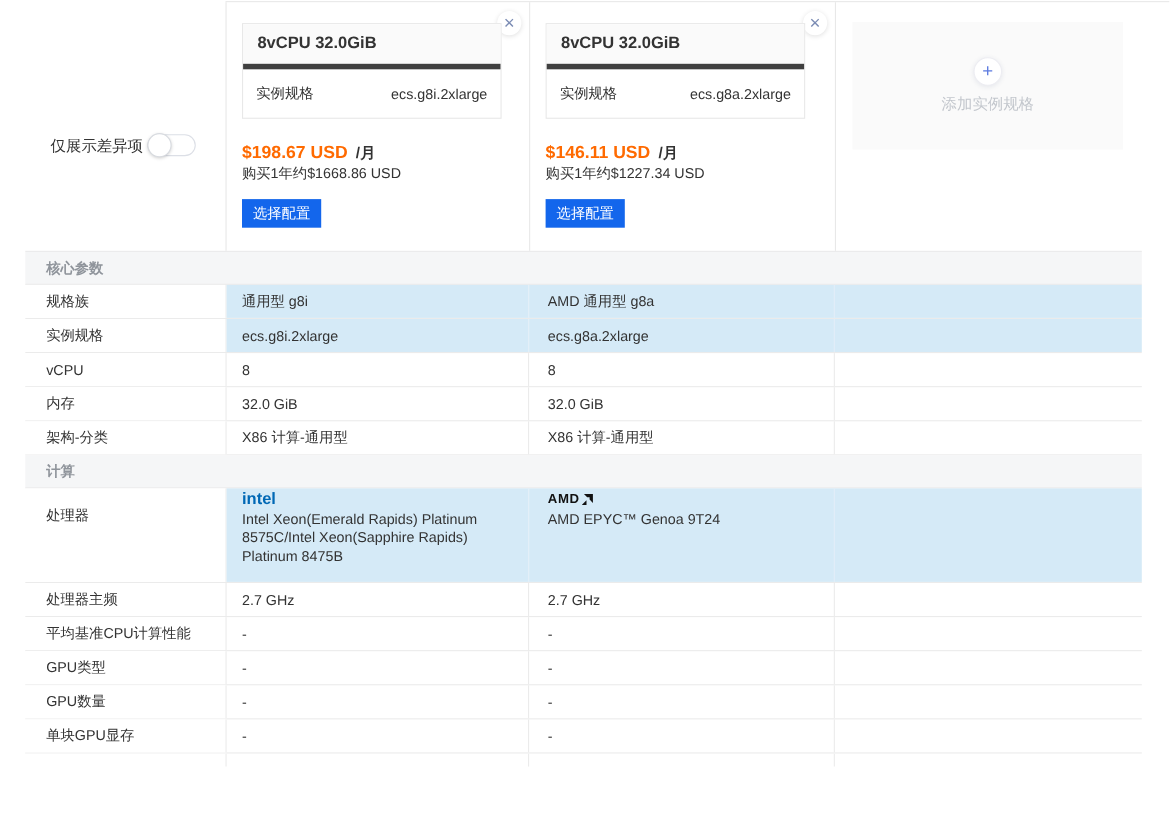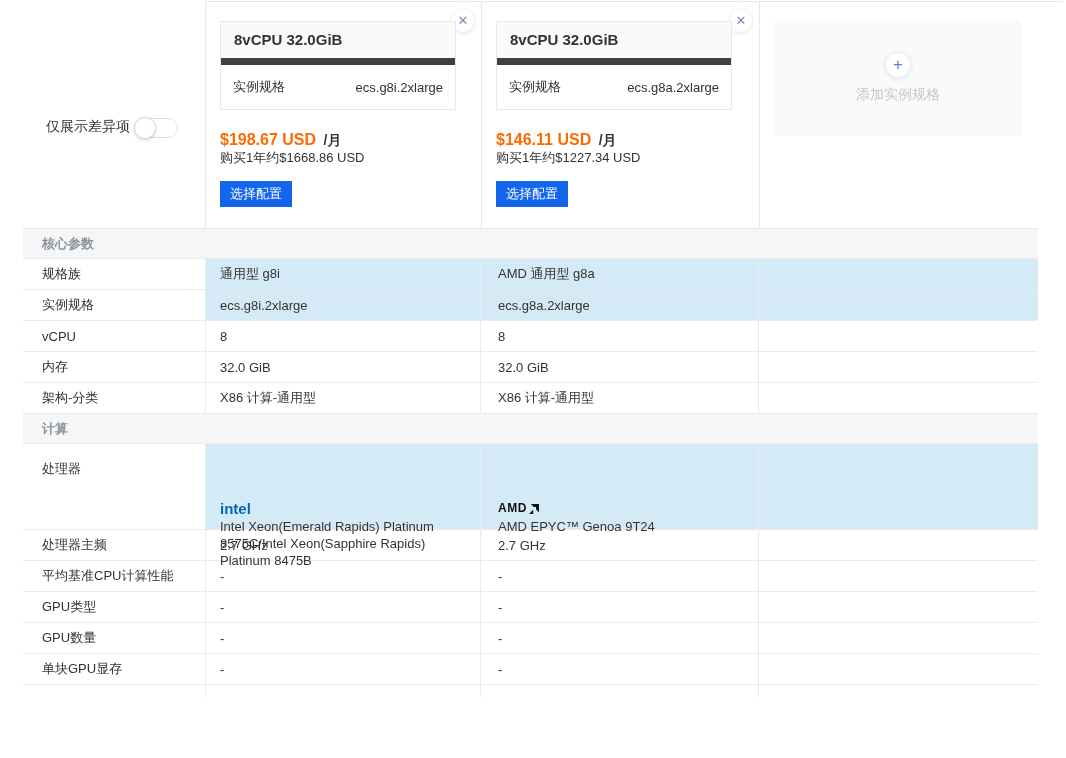--- a/index.html
+++ b/index.html
@@ -4,33 +4,33 @@
 <style>
   html,body{margin:0;padding:0;background:#fff;}
   body{font-family:"Liberation Sans","DejaVu Sans",sans-serif;width:1066px;height:758px;overflow:hidden;}
   .page{position:relative;width:1066px;height:758px;background:#fff;}
 
   
   .top-border{position:absolute;left:205px;top:1px;width:858px;height:1px;background:#e8e8e8;}
   .vdiv{position:absolute;top:2px;height:226px;width:1px;background:#e8e8e8;}
   .vdiv.v1{left:205px}.vdiv.v2{left:481px}.vdiv.v3{left:759px}
 
-  .diff-toggle-wrap{position:absolute;left:46px;top:118px;height:24px;display:flex;align-items:flex-start;}
+  .diff-toggle-wrap{position:absolute;left:46px;top:118px;height:24px;display:flex;align-items:flex-end;}
   .diff-toggle-label{font-size:14px;color:#333;}
   .switch{position:relative;width:44px;height:20px;margin-left:4px;border:1px solid #dcdfe6;border-radius:11px;background:#fff;cursor:pointer;box-sizing:border-box;}
   .switch .knob{position:absolute;left:-1px;top:-2px;width:22px;height:22px;border-radius:50%;background:#fff;border:1px solid #d8dbe0;box-sizing:border-box;box-shadow:0 1px 3px rgba(0,0,0,.18);}
 
   .card-col{position:absolute;top:0;height:228px;}
   .card-col.c1{left:205px;width:276px;}
   .card-col.c2{left:481px;width:278px;}
 
   .close-btn{position:absolute;top:10px;right:7px;width:22px;height:22px;border-radius:50%;background:#fff;box-shadow:0 1px 5px rgba(0,0,0,.13);color:#7b8cb4;font-size:13px;line-height:22px;text-align:center;cursor:pointer;}
 
   .spec-box{position:absolute;top:21px;left:15px;width:236px;border:1px solid #e8e8e8;background:#fff;box-sizing:border-box;}
-  .spec-box-header{height:36px;background:#fafafa;border-bottom:7px solid #404040;line-height:36px;padding-left:13px;font-weight:bold;font-size:15px;color:#333;}
+  .spec-box-header{height:36px;background:#fafafa;border-bottom:5px solid #404040;line-height:36px;padding-left:13px;font-weight:bold;font-size:15px;color:#333;}
   .spec-box-row{height:44px;display:flex;justify-content:space-between;align-items:center;padding:0 12px;font-size:13px;color:#333;}
 
   .price-line{position:absolute;top:131px;left:15px;white-space:nowrap;}
   .price{color:#ff6a00;font-weight:bold;font-size:16px;}
   .price-unit{color:#333;font-weight:bold;font-size:14px;margin-left:3px;}
   .yearly{position:absolute;top:149px;left:15px;font-size:13px;color:#333;}
   .select-btn{position:absolute;top:181px;left:15px;width:72px;height:26px;background:#1366ec;color:#fff;font-size:13px;display:flex;align-items:center;justify-content:center;cursor:pointer;}
 
   .add-col{position:absolute;left:759px;top:0;width:307px;height:228px;}
   .add-box{position:absolute;left:16px;top:20px;width:246px;height:116px;background:#fafafa;display:flex;flex-direction:column;align-items:center;justify-content:center;cursor:pointer;}
@@ -43,21 +43,21 @@
   .t-row{display:flex;height:31px;border-bottom:1px solid #ebebeb;box-sizing:border-box;font-size:13px;color:#333;}
   .t-row.tall{height:86px;}
   .t-row.partial{height:12px;border-bottom:none;overflow:hidden;}
   .t-label{width:183px;padding-left:19px;display:flex;align-items:center;border-right:1px solid #ebebeb;box-sizing:border-box;background:#fff;}
   .t-c1{width:275px;padding-left:14px;display:flex;align-items:center;border-right:1px solid #ebebeb;box-sizing:border-box;}
   .t-c2{width:278px;padding-left:17px;display:flex;align-items:center;border-right:1px solid #ebebeb;box-sizing:border-box;}
   .t-c3{flex:1;}
   .t-row.hl .t-c1,.t-row.hl .t-c2,.t-row.hl .t-c3{background:#d5eaf7;}
   .t-row.hl .t-c1,.t-row.hl .t-c2{border-right-color:#e3eff8;}
   .t-row.tall .t-c1,.t-row.tall .t-c2,.t-row.tall .t-c3{align-items:flex-start;}
-  .proc{padding-top:8px;padding-right:16px;line-height:17px;margin-top:47px;}
+  .proc{padding-right:16px;line-height:17px;}
   .intel-logo{display:block;color:#0068b5;font-weight:bold;font-size:15px;line-height:19px;}
   .amd-logo{display:flex;align-items:center;gap:2px;font-weight:bold;font-size:12px;color:#111;line-height:19px;letter-spacing:.5px;}
 </style>
 </head>
 <body>
 
 <div class="page">
 
   <div class="top-border"></div>
   <div class="vdiv v1"></div>

